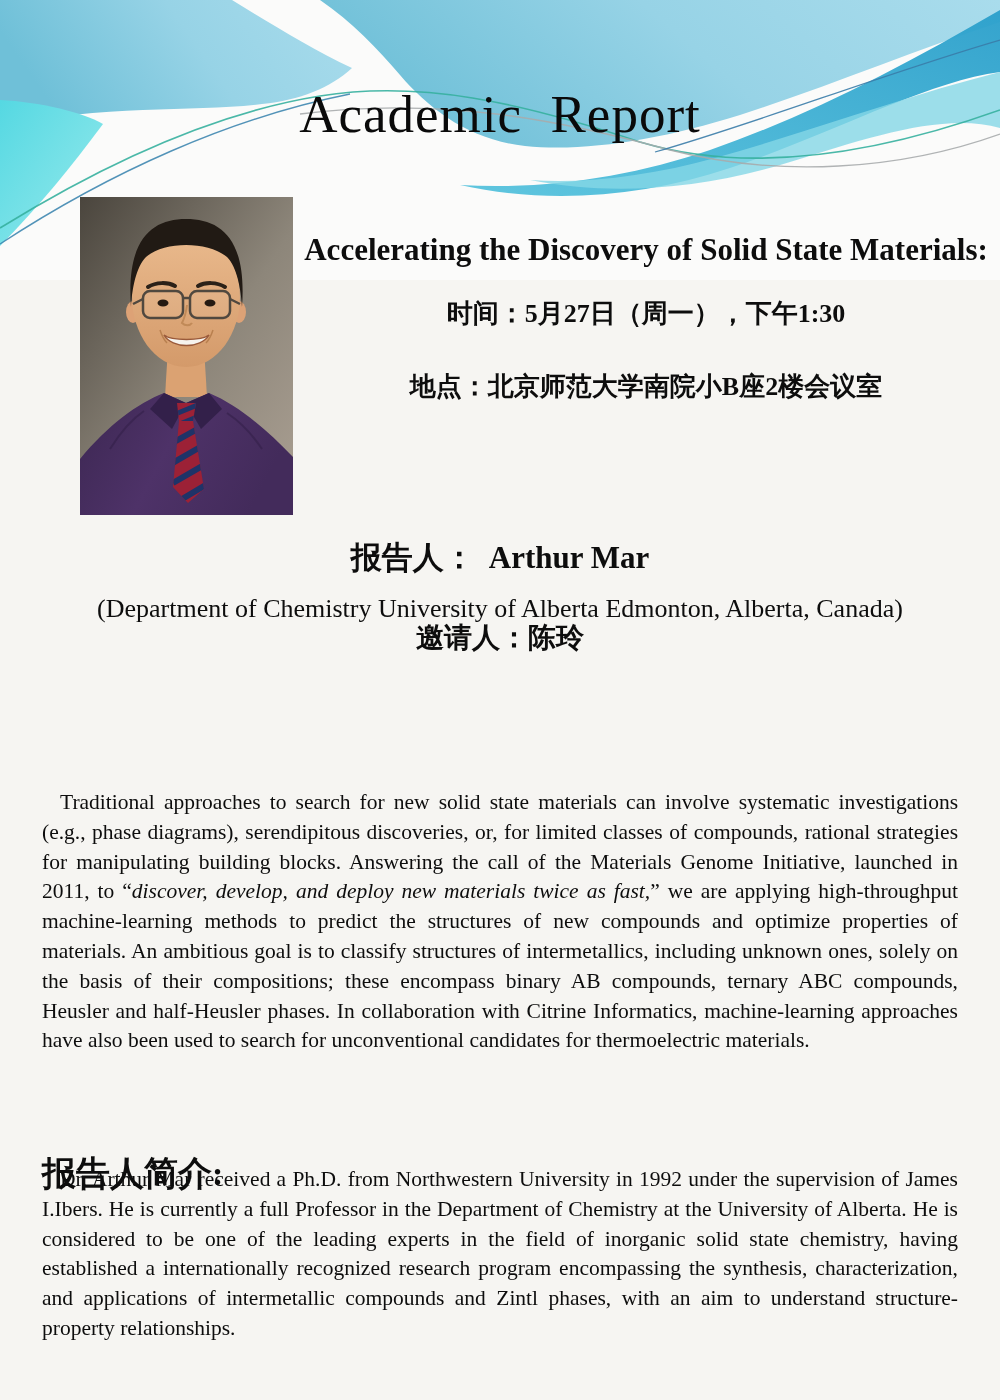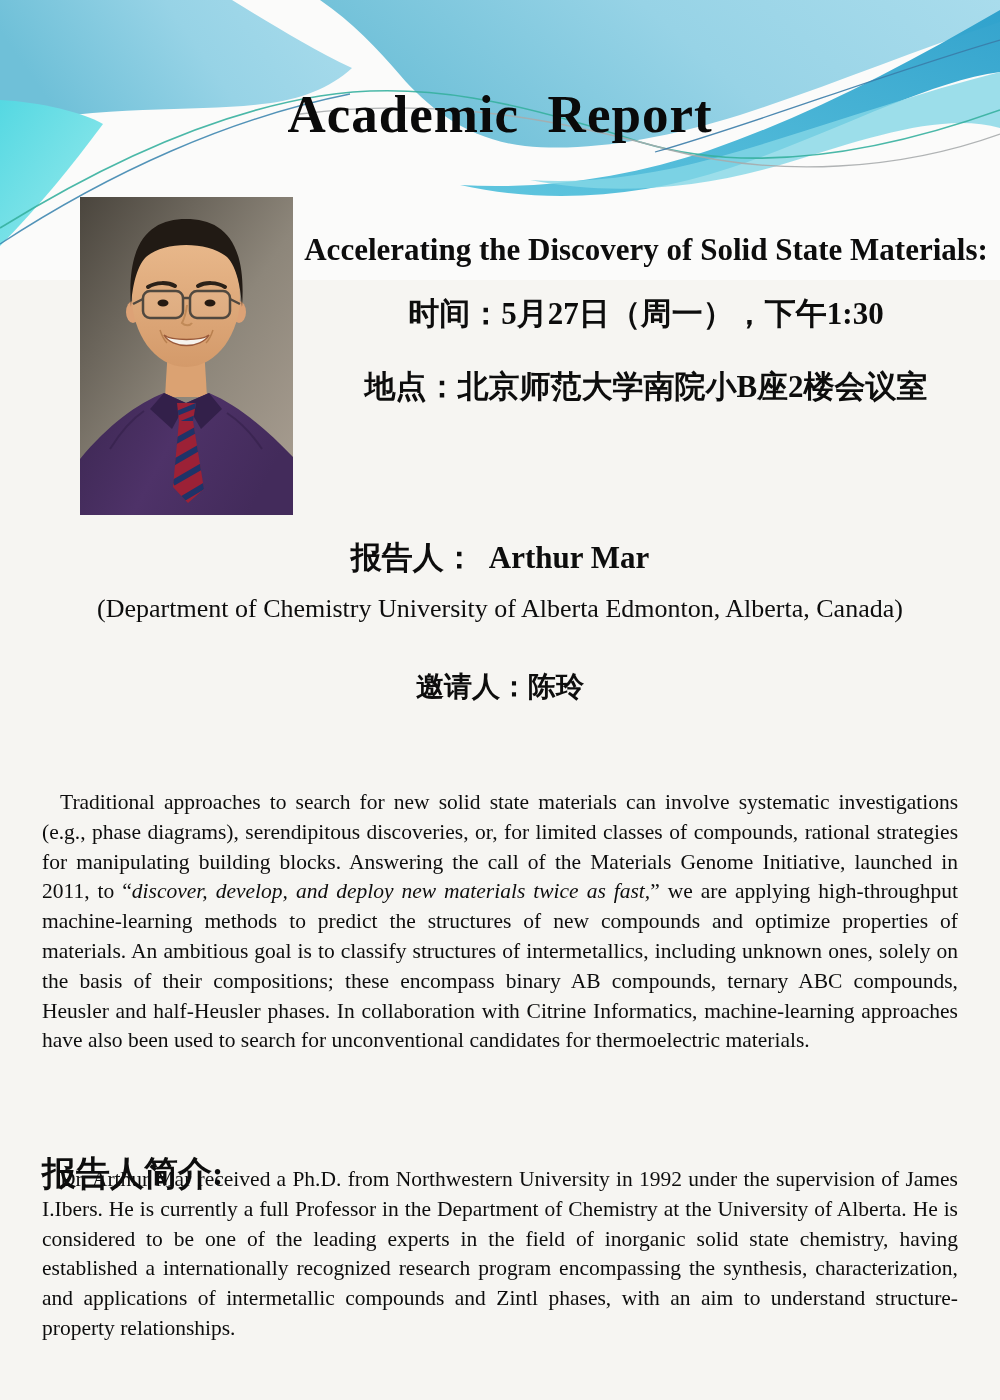--- a/index.html
+++ b/index.html
@@ -8,44 +8,44 @@
     width:1000px;height:1400px;
     margin:0 auto;
     background:#f6f5f2;
     overflow:hidden;
     font-family:"Liberation Serif","DejaVu Serif",serif;
     color:#0d0d0d;
   }
   .header-wave{position:absolute;top:0;left:0;width:1000px;height:280px;display:block;}
   .page-title{
     position:absolute;top:84px;left:0;width:1000px;margin:0;
-    text-align:center;font-weight:bold;font-size:53px;letter-spacing:1px;
+    text-align:center;font-weight:normal;font-size:53px;letter-spacing:1px;
     white-space:pre;color:#0a0a0a;
     font-family:"Liberation Serif","DejaVu Serif",serif;
   }
   .photo{position:absolute;left:80px;top:197px;width:213px;height:318px;display:block;}
   .talk-title{
     position:absolute;left:300px;top:222px;width:692px;
     text-align:center;
   }
   .tline{font-weight:bold;font-size:31px;line-height:56px;white-space:nowrap;}
-  .meta{font-weight:bold;font-size:31px;line-height:36px;white-space:nowrap;}
+  .meta{font-weight:bold;font-size:26px;line-height:36px;white-space:nowrap;}
   .meta.time{margin-top:18px;}
   .meta.loc{margin-top:37px;}
   .speaker-line{
     position:absolute;left:0;top:538px;width:1000px;
     text-align:center;font-weight:bold;font-size:31px;line-height:40px;
   }
   .speaker-line .sname{margin-left:14px;}
   .affiliation{
     position:absolute;left:0;top:592px;width:1000px;
     text-align:center;font-size:26px;line-height:34px;
   }
   .host-line{
-    position:absolute;left:0;top:668px;width:1000px;
+    position:absolute;left:0;top:619px;width:1000px;
     text-align:center;font-weight:bold;font-size:28px;line-height:38px;
   }
   .sec{
     position:absolute;left:42px;margin:0;
     font-size:34px;font-weight:bold;line-height:40px;
     font-family:"Liberation Serif","DejaVu Serif",serif;
   }
   .abstract-heading{top:712px;}
   .bio-heading{top:1154px;}
   .body{

